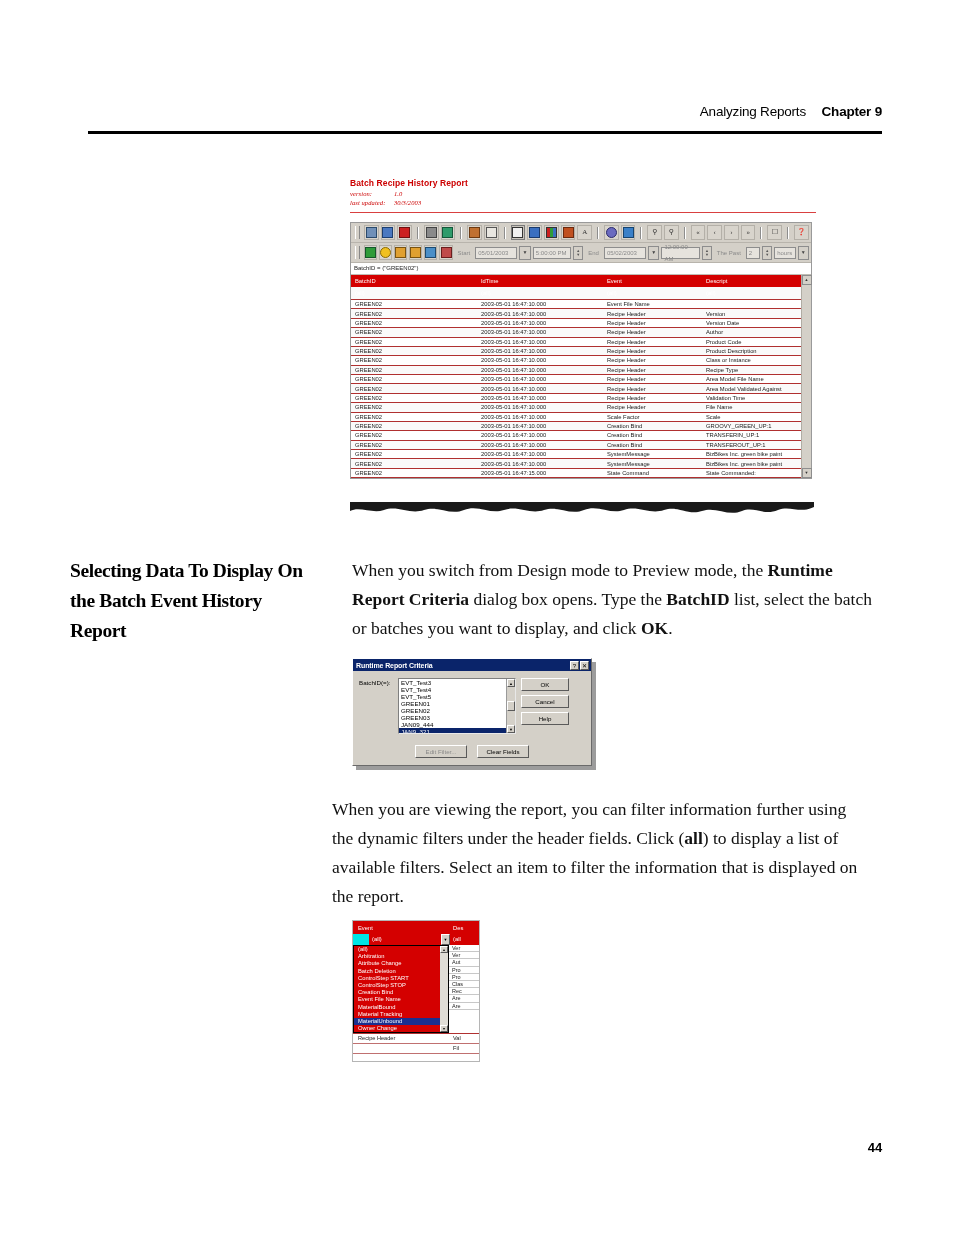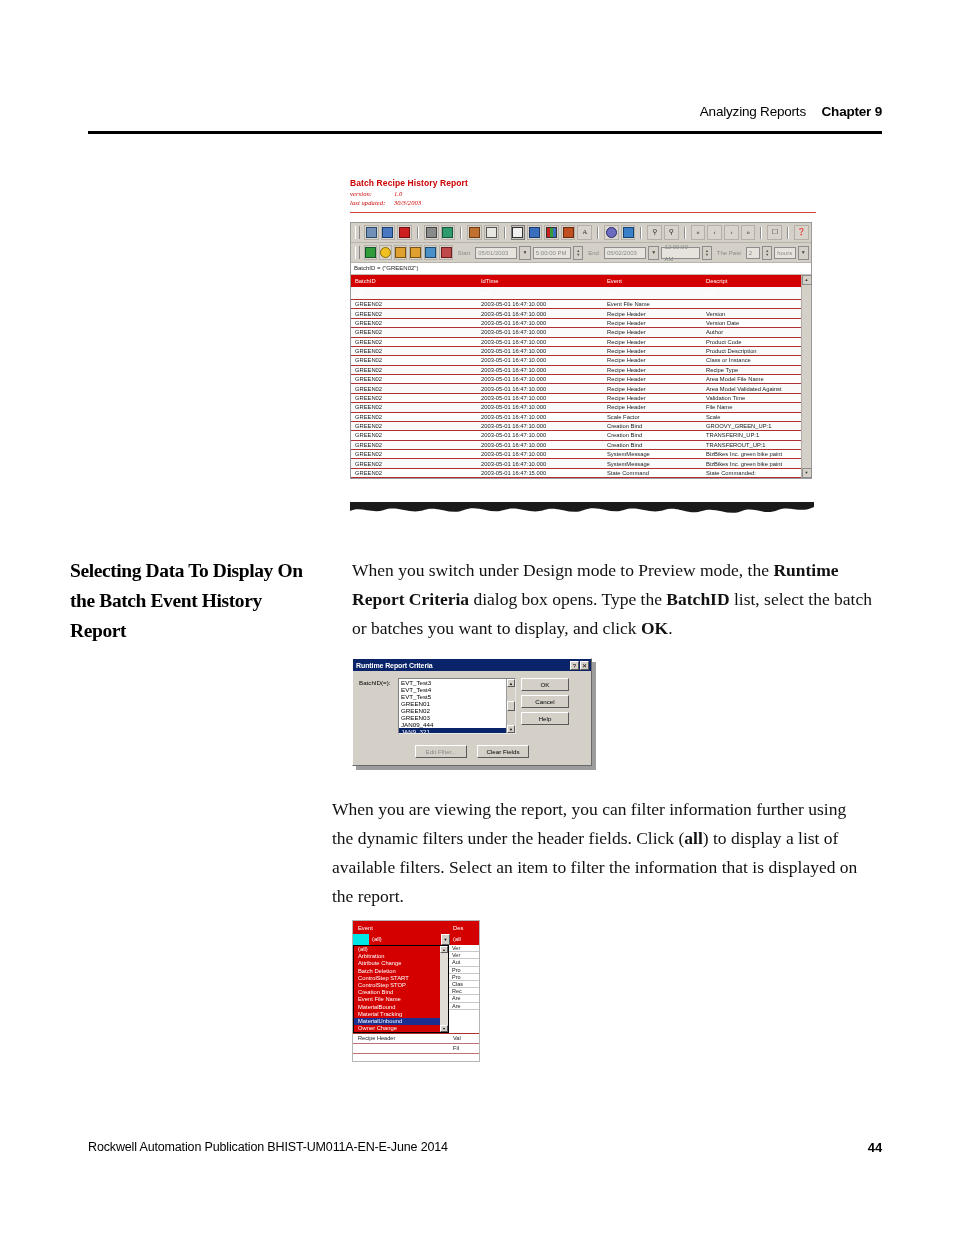--- a/index.html
+++ b/index.html
@@ -450,21 +450,21 @@
                  C260,13 248,2 234,8 C220,14 208,3 194,8 C180,13 168,3 154,8
                  C140,13 128,2 114,8 C100,14 88,3 74,8 C60,13 48,3 34,8
                  C22,12 10,4 0,9 Z" fill="#1a1a1a"></path>
       </svg>
     </div>
   </div>
 
   <div class="sec-head">Selecting Data To Display On the Batch Event History Report</div>
 
   <div class="body-p" id="para1">
-    <span>When you switch under Design mode to Preview mode, the </span><b>Runtime Report Criteria</b><span> dialog box opens. Type the </span><b>BatchID</b><span> list, select the batch or batches you want to display, and click </span><b>OK</b><span>.</span>
+    <span>When you switch from Design mode to Preview mode, the </span><b>Runtime Report Criteria</b><span> dialog box opens. Type the </span><b>BatchID</b><span> list, select the batch or batches you want to display, and click </span><b>OK</b><span>.</span>
   </div>
 
   <div id="fig-dialog">
     <div class="dlgshadow"></div>
     <div class="dlg">
       <div class="dlg-tb">
         <div class="t">Runtime Report Criteria</div>
         <div class="b">?</div>
         <div class="b">✕</div>
       </div>
@@ -556,16 +556,15 @@
         </div>
         <div class="frow">
           <div class="a"></div>
           <div class="b">Fil</div>
         </div>
       </div>
   </div>
 
   <div class="ftr">
     <span class="pno">44</span>
-    <span>Rockwell Automation Publication BHIST-UM011A-EN-E-June 2014</span>
   </div>
 
 </div>
 
 </body></html>

